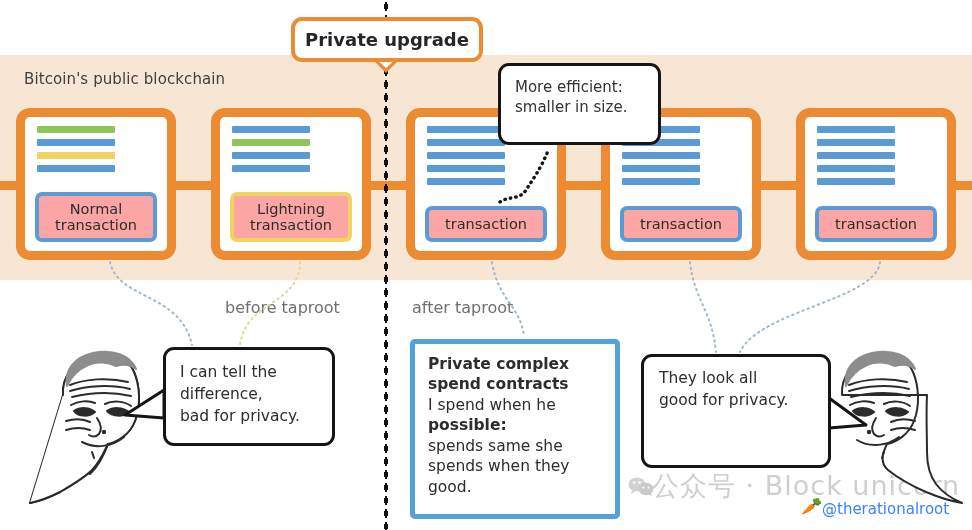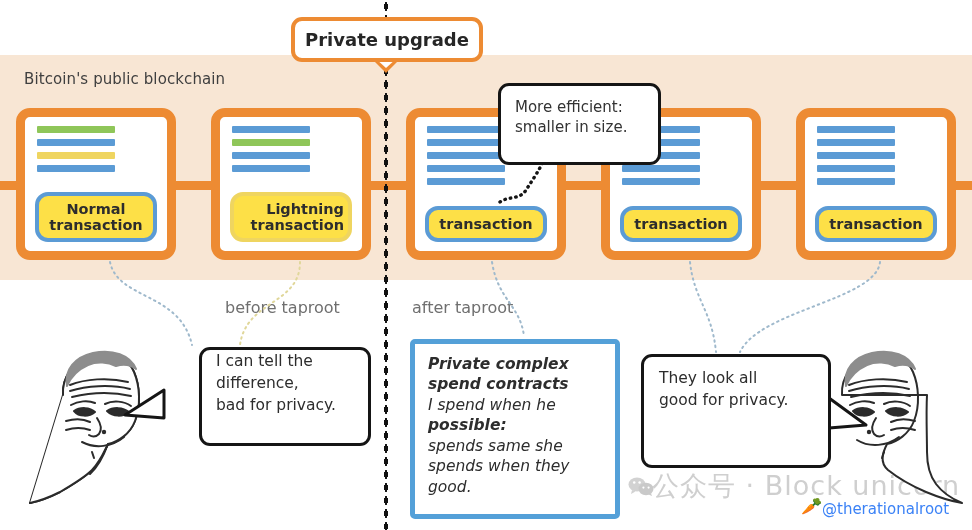--- a/index.html
+++ b/index.html
@@ -63,34 +63,33 @@
     margin-bottom:6px;
   }
   .ln.blue{background:#5b9bd5;}
   .ln.green{background:#8fc659;}
   .ln.yellow{background:#efd560;}
 
   .tx-chip{
     position:absolute;
     left:10px; bottom:9px;
     box-sizing:border-box;
-    border-radius:13px;
-    background:#fde047;
+    border-radius:7px;
+    background:#fca5a5;
     text-align:center;
     color:#2d2d2d;
     line-height:1.12;
     padding:5px 4px;
-    font-weight:bold;
   }
   .tx-chip.two-line{
     width:122px;
     font-size:14.5px;
     border:4px solid #5b9bd5;
   }
-  .tx-chip.two-line.yellow{border-color:#efd560;text-align:right;}
+  .tx-chip.two-line.yellow{border-color:#efd560;}
   .tx-chip.one-line{
     width:122px;
     font-size:14.5px;
     border:4px solid #5b9bd5;
     padding:6px 4px;
   }
 
   
   .divider{
     position:absolute;
@@ -142,40 +141,38 @@
     width:163px;height:82px;
     border:3px solid #151515;
     border-radius:11px;
     background:#ffffff;
     box-sizing:border-box;
     padding:11px 14px;
     font-size:15px;
     line-height:1.35;
     color:#333;
     z-index:10;
-    margin-top:20px;
   }
 
   
   .bubble{
     position:absolute;
     border:3px solid #151515;
     border-radius:11px;
     background:#ffffff;
     box-sizing:border-box;
     font-size:15.5px;
     line-height:1.42;
     color:#2d2d2d;
     z-index:10;
   }
   .bubble.left-b{
     left:163px; top:347px;
     width:172px;height:99px;
-    padding:0 14px;
-    margin-left:36px;
+    padding:11px 14px;
   }
   .bubble.right-b{
     left:641px; top:354px;
     width:190px;height:114px;
     padding:10px 15px;
   }
 
   
   .infobox{
     position:absolute;
@@ -183,21 +180,20 @@
     width:210px;height:180px;
     border:5px solid #54a0d8;
     border-radius:5px;
     background:#ffffff;
     box-sizing:border-box;
     padding:10px 13px;
     font-size:15.5px;
     line-height:1.32;
     color:#2d2d2d;
     z-index:6;
-    font-style:italic;
   }
   .infobox b{font-weight:bold;}
 
   
   .caption{
     position:absolute;
     font-size:16px;
     color:#6f6f6f;
     white-space:nowrap;
   }

